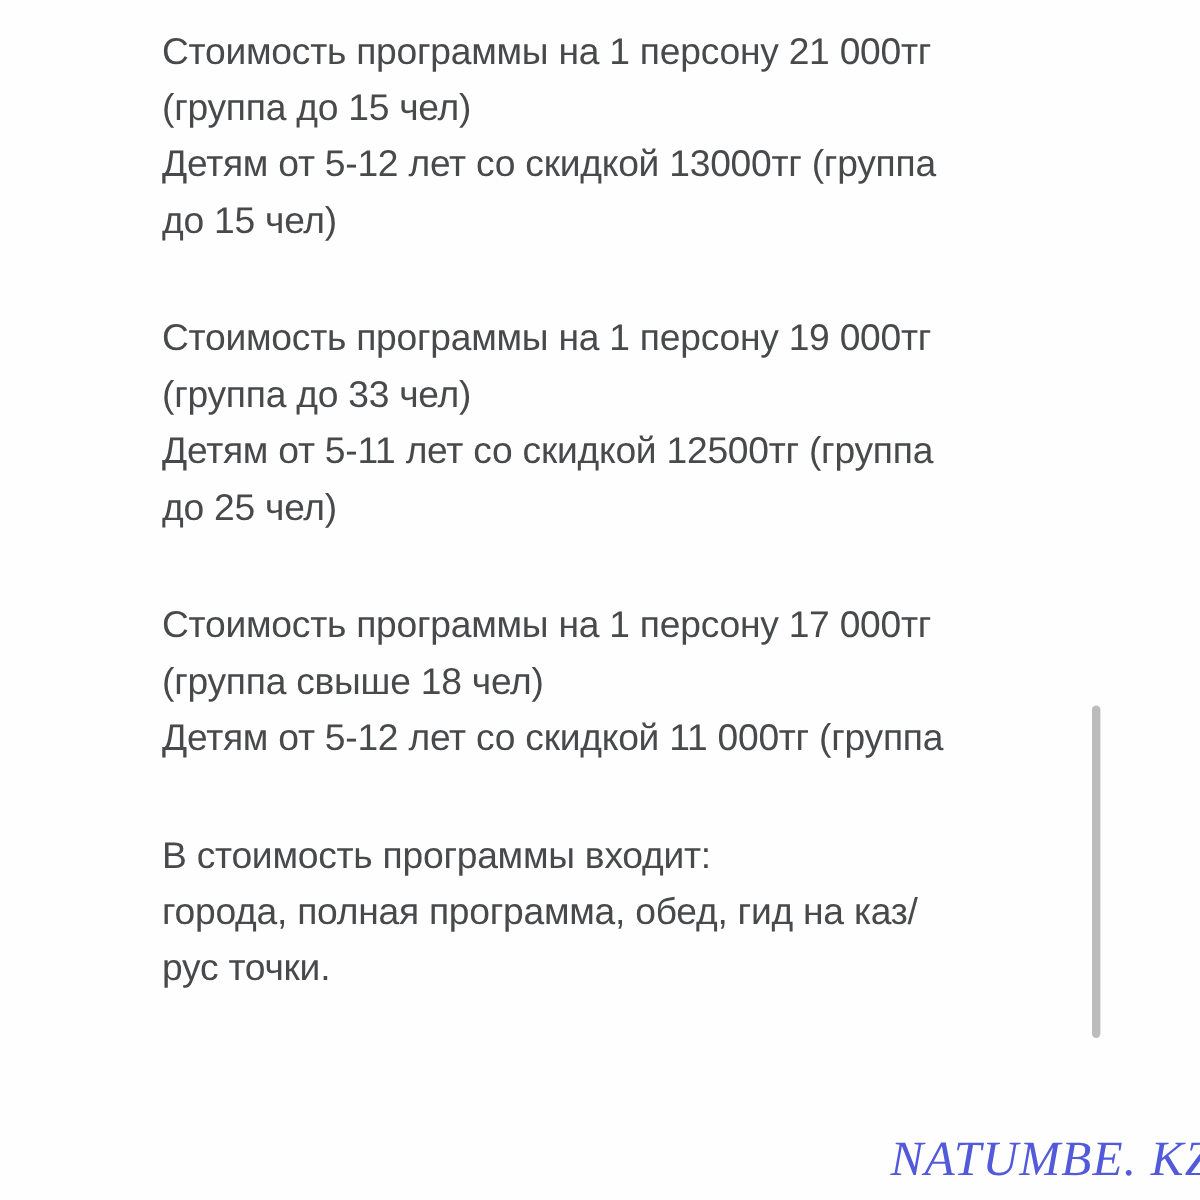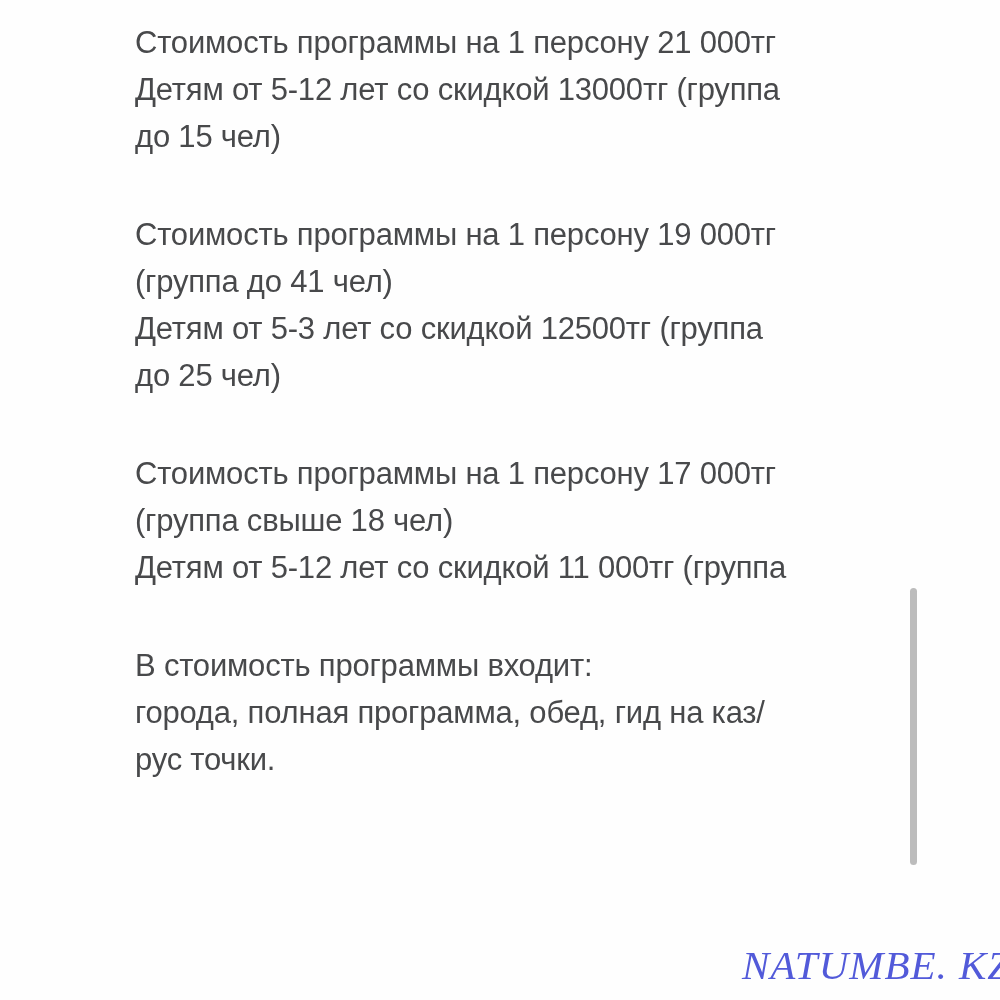--- a/index.html
+++ b/index.html
@@ -61,28 +61,29 @@
 </style>
 </head>
 <body>
 
 <div class="page">
 
   <div class="text-area">
 
     <div class="para">
       <div class="line">Стоимость программы на 1 персону 21 000тг</div>
+      <div class="line">(группа до 15 чел)</div>
       <div class="line">Детям от 5-12 лет со скидкой 13000тг (группа</div>
       <div class="line">до 15 чел)</div>
     </div>
 
     <div class="para">
       <div class="line">Стоимость программы на 1 персону 19 000тг</div>
-      <div class="line">(группа до 41 чел)</div>
-      <div class="line">Детям от 5-3 лет со скидкой 12500тг (группа</div>
+      <div class="line">(группа до 33 чел)</div>
+      <div class="line">Детям от 5-11 лет со скидкой 12500тг (группа</div>
       <div class="line">до 25 чел)</div>
     </div>
 
     <div class="para">
       <div class="line">Стоимость программы на 1 персону 17 000тг</div>
       <div class="line">(группа свыше 18 чел)</div>
       <div class="line">Детям от 5-12 лет со скидкой 11 000тг (группа</div>
     </div>
 
     <div class="para">

